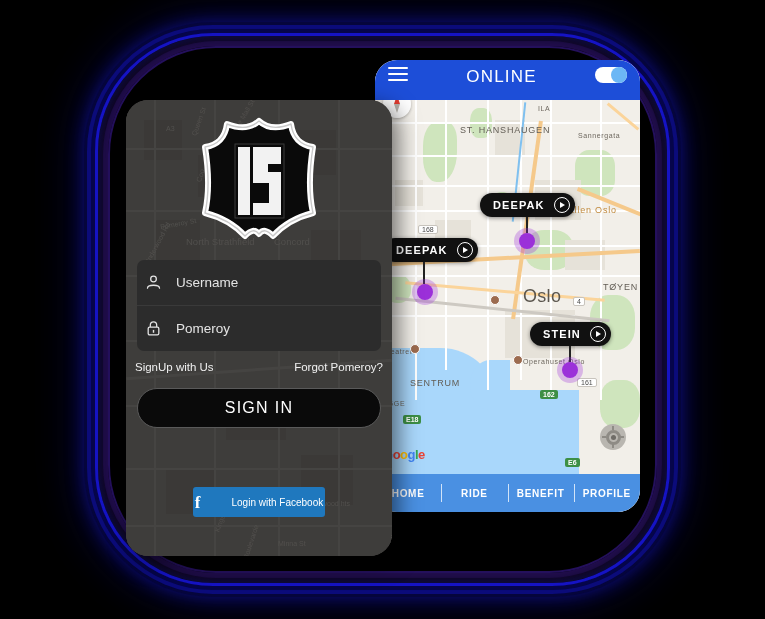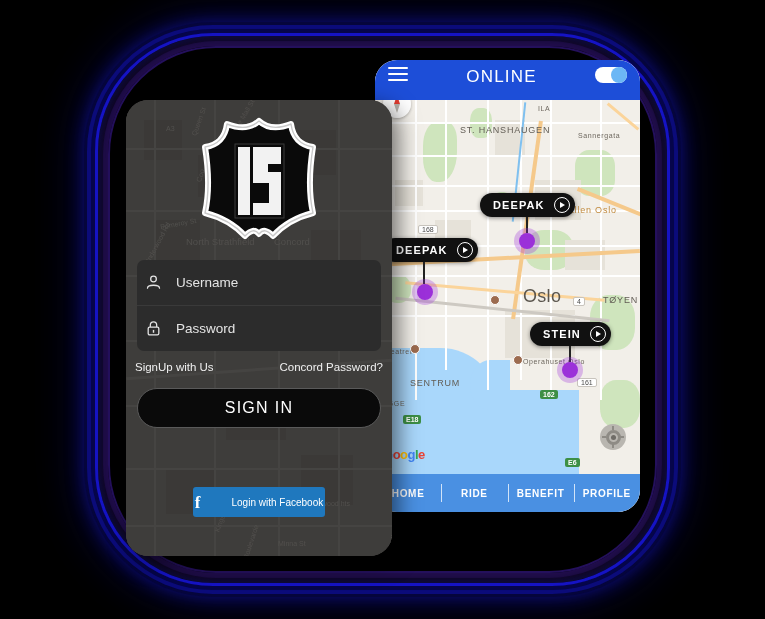--- a/index.html
+++ b/index.html
@@ -275,21 +275,21 @@
 
       <div style="position:absolute;left:143px;top:42px;width:2px;height:120px;
         background:#7fc0ef;transform:rotate(6deg);"></div>
     </div>
 
     <div class="map-label med" style="left:85px;top:65px;">ST. HANSHAUGEN</div>
     <div class="map-label" style="left:163px;top:45px;">ILA</div>
     <div class="map-label" style="left:203px;top:72px;">Sannergata</div>
     <div class="map-label med" style="left:188px;top:145px;color:#c08a3e;">hallen Oslo</div>
     <div class="map-label big" style="left:148px;top:226px;">Oslo</div>
-    <div class="map-label med" style="left:228px;top:235px;">TØYEN</div>
+    <div class="map-label med" style="left:228px;top:222px;">TØYEN</div>
     <div class="map-label med" style="left:35px;top:318px;">SENTRUM</div>
     <div class="map-label" style="left:2px;top:288px;">altheatret</div>
     <div class="map-label" style="left:2px;top:340px;">RYGGE</div>
     <div class="map-label" style="left:148px;top:298px;">Operahuset Oslo</div>
 
     <div class="shield-wh" style="left:43px;top:165px;">168</div>
     <div class="shield-wh" style="left:198px;top:237px;">4</div>
     <div class="shield-wh" style="left:202px;top:318px;">161</div>
     <div class="shield-rd" style="left:165px;top:330px;">162</div>
     <div class="shield-rd" style="left:28px;top:355px;">E18</div>
@@ -437,27 +437,27 @@
         <span class="ph">Username</span>
       </div>
       <div class="cred-row">
         <span class="ic">
           <svg viewBox="0 0 24 24">
             <rect x="4.5" y="10" width="15" height="11" rx="2" fill="none" stroke="#e4e4e4" stroke-width="1.8"></rect>
             <path d="M7.5 10 V7 a4.5 4.5 0 0 1 9 0 V10" fill="none" stroke="#e4e4e4" stroke-width="1.8"></path>
             <rect x="11" y="14" width="2" height="4" fill="#e4e4e4"></rect>
             </svg>
         </span>
-        <span class="ph">Password</span>
+        <span class="ph">Pomeroy</span>
       </div>
     </div>
 
     <div id="links-row">
       <a>SignUp with Us</a>
-      <a>Concord Password?</a>
+      <a>Forgot Pomeroy?</a>
     </div>
 
     <div id="signin-btn">
       <span>SIGN IN</span>
     </div>
 
     <div id="fb-btn">
       <span class="fb-f">f</span>
       <span class="fb-t">Login with Facebook</span>
     </div>

